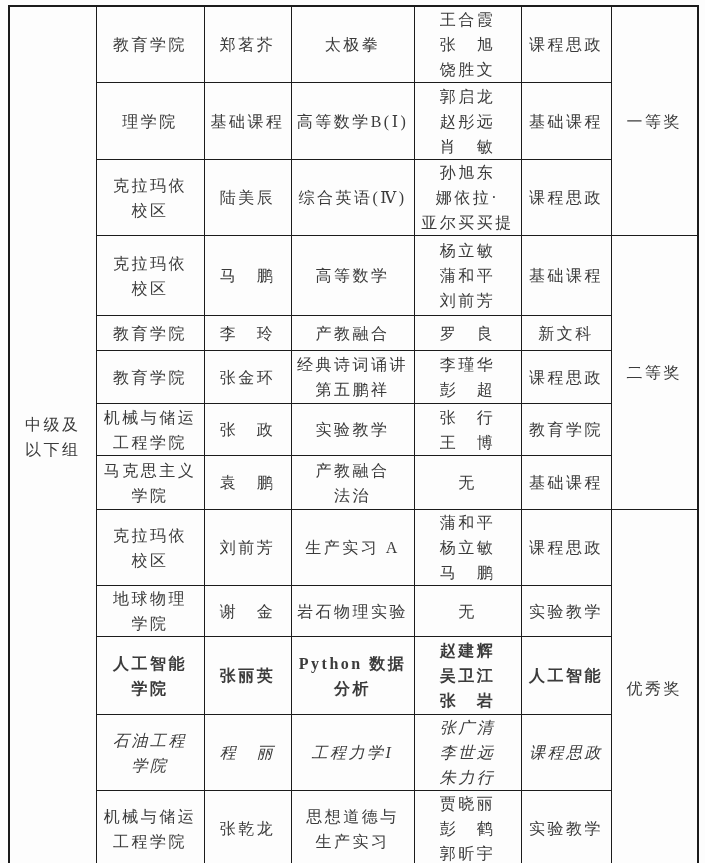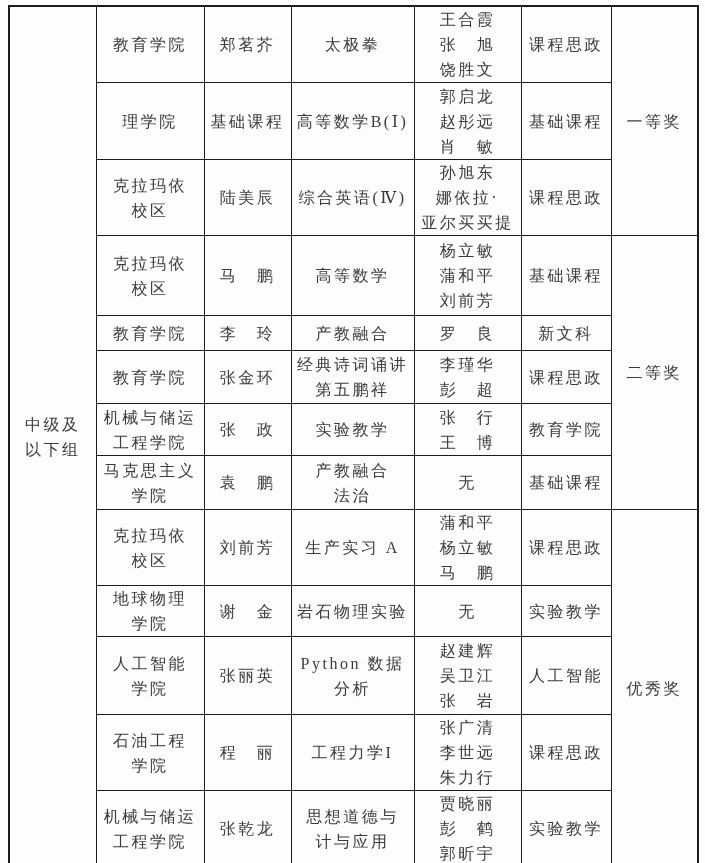--- a/index.html
+++ b/index.html
@@ -255,42 +255,42 @@
           <td>
             <div class="line">岩石物理实验</div>
           </td>
           <td>
             <div class="line">无</div>
           </td>
           <td>
             <div class="line">实验教学</div>
           </td>
         </tr>
-        <tr style="height: 78px;">
+        <tr style="height: 78px; font-weight: bold;">
           <td>
             <div class="line">人工智能</div>
             <div class="line">学院</div>
           </td>
           <td>
             <div class="line">张丽英</div>
           </td>
           <td>
             <div class="line">Python 数据</div>
             <div class="line">分析</div>
           </td>
           <td>
             <div class="line">赵建辉</div>
             <div class="line">吴卫江</div>
             <div class="line">张　岩</div>
           </td>
           <td>
             <div class="line">人工智能</div>
           </td>
         </tr>
-        <tr style="height: 76px;">
+        <tr style="height: 76px; font-style: italic;">
           <td>
             <div class="line">石油工程</div>
             <div class="line">学院</div>
           </td>
           <td>
             <div class="line">程　丽</div>
           </td>
           <td>
             <div class="line">工程力学I</div>
           </td>
@@ -306,21 +306,21 @@
         <tr style="height: 76px;">
           <td>
             <div class="line">机械与储运</div>
             <div class="line">工程学院</div>
           </td>
           <td>
             <div class="line">张乾龙</div>
           </td>
           <td>
             <div class="line">思想道德与</div>
-            <div class="line">计与应用</div>
+            <div class="line">生产实习</div>
           </td>
           <td>
             <div class="line">贾晓丽</div>
             <div class="line">彭　鹤</div>
             <div class="line">郭昕宇</div>
           </td>
           <td>
             <div class="line">实验教学</div>
           </td>
         </tr>

